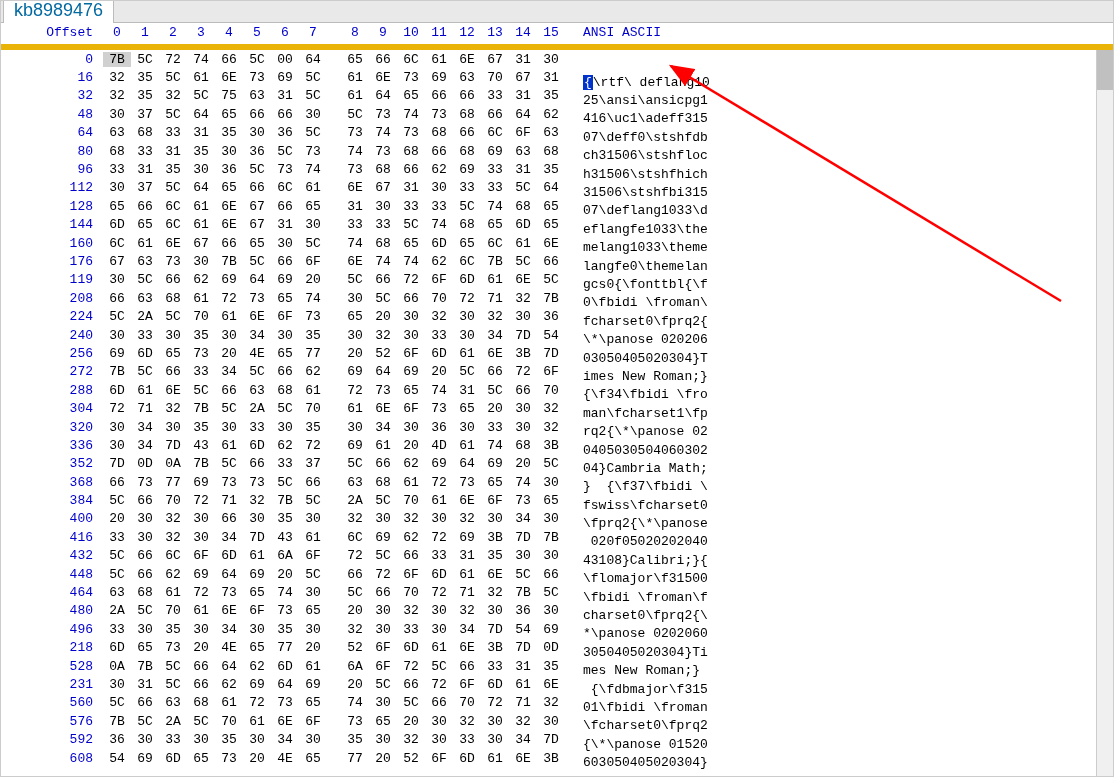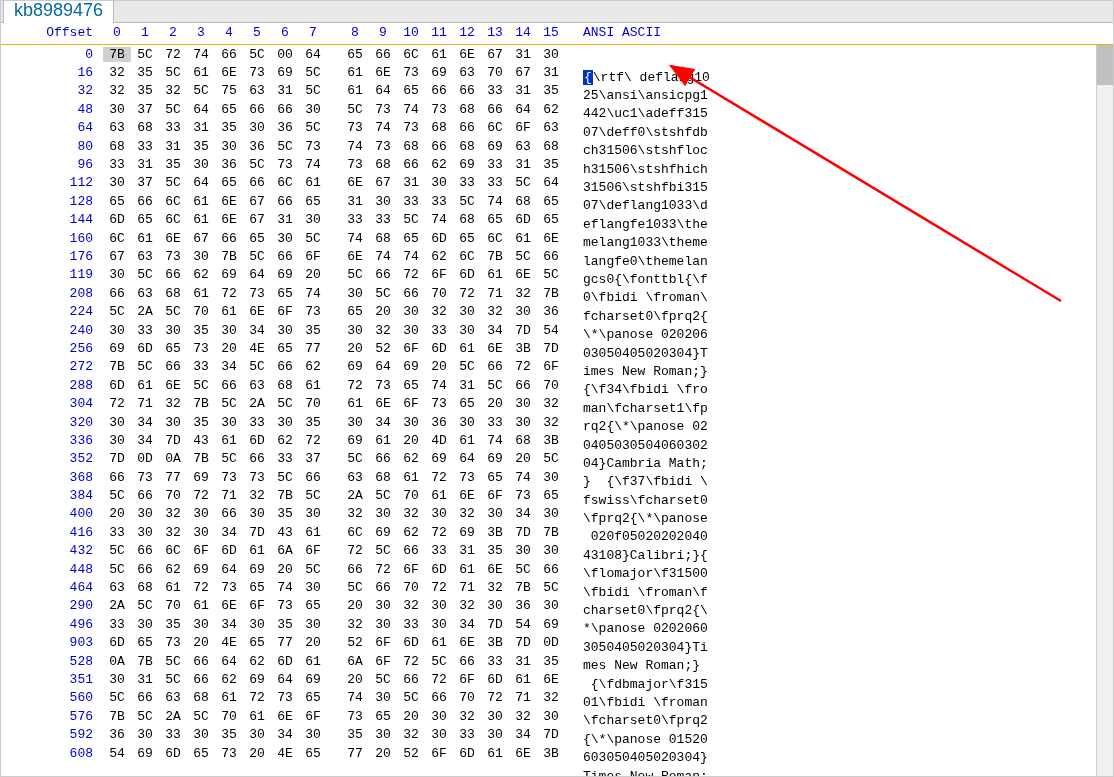--- a/index.html
+++ b/index.html
@@ -38,21 +38,21 @@
     border-top-left-radius: 3px;
     border-top-right-radius: 3px;
     position: relative;
     top: 1px;
   }
   .header {
     display: flex;
     flex-direction: row;
     color: #0000cc;
     padding: 2px 8px 4px 0;
-    border-bottom: 1px solid #eab308;
+    border-bottom: 6px solid #eab308;
   }
   .offset-header {
     width: 102px;
     text-align: right;
     padding-right: 10px;
   }
   .hex-header {
     display: flex;
     flex-direction: row;
   }
@@ -232,21 +232,21 @@
               <span class="gap"></span>
               <span>61</span>
               <span>64</span>
               <span>65</span>
               <span>66</span>
               <span>66</span>
               <span>33</span>
               <span>31</span>
               <span>35</span>
             </div>
-            <div class="ascii">442\uc1\adeff315</div>
+            <div class="ascii">416\uc1\adeff315</div>
           </div>
           <div class="row">
             <div class="offset">48</div>
             <div class="hex">
               <span>30</span>
               <span>37</span>
               <span>5C</span>
               <span>64</span>
               <span>65</span>
               <span>66</span>
@@ -856,21 +856,21 @@
               <span>70</span>
               <span>72</span>
               <span>71</span>
               <span>32</span>
               <span>7B</span>
               <span>5C</span>
             </div>
             <div class="ascii">charset0\fprq2{\</div>
           </div>
           <div class="row">
-            <div class="offset">290</div>
+            <div class="offset">480</div>
             <div class="hex">
               <span>2A</span>
               <span>5C</span>
               <span>70</span>
               <span>61</span>
               <span>6E</span>
               <span>6F</span>
               <span>73</span>
               <span>65</span>
               <span class="gap"></span>
@@ -902,21 +902,21 @@
               <span>33</span>
               <span>30</span>
               <span>34</span>
               <span>7D</span>
               <span>54</span>
               <span>69</span>
             </div>
             <div class="ascii">3050405020304}Ti</div>
           </div>
           <div class="row">
-            <div class="offset">903</div>
+            <div class="offset">218</div>
             <div class="hex">
               <span>6D</span>
               <span>65</span>
               <span>73</span>
               <span>20</span>
               <span>4E</span>
               <span>65</span>
               <span>77</span>
               <span>20</span>
               <span class="gap"></span>
@@ -948,21 +948,21 @@
               <span>72</span>
               <span>5C</span>
               <span>66</span>
               <span>33</span>
               <span>31</span>
               <span>35</span>
             </div>
             <div class="ascii"> {\fdbmajor\f315</div>
           </div>
           <div class="row">
-            <div class="offset">351</div>
+            <div class="offset">231</div>
             <div class="hex">
               <span>30</span>
               <span>31</span>
               <span>5C</span>
               <span>66</span>
               <span>62</span>
               <span>69</span>
               <span>64</span>
               <span>69</span>
               <span class="gap"></span>

